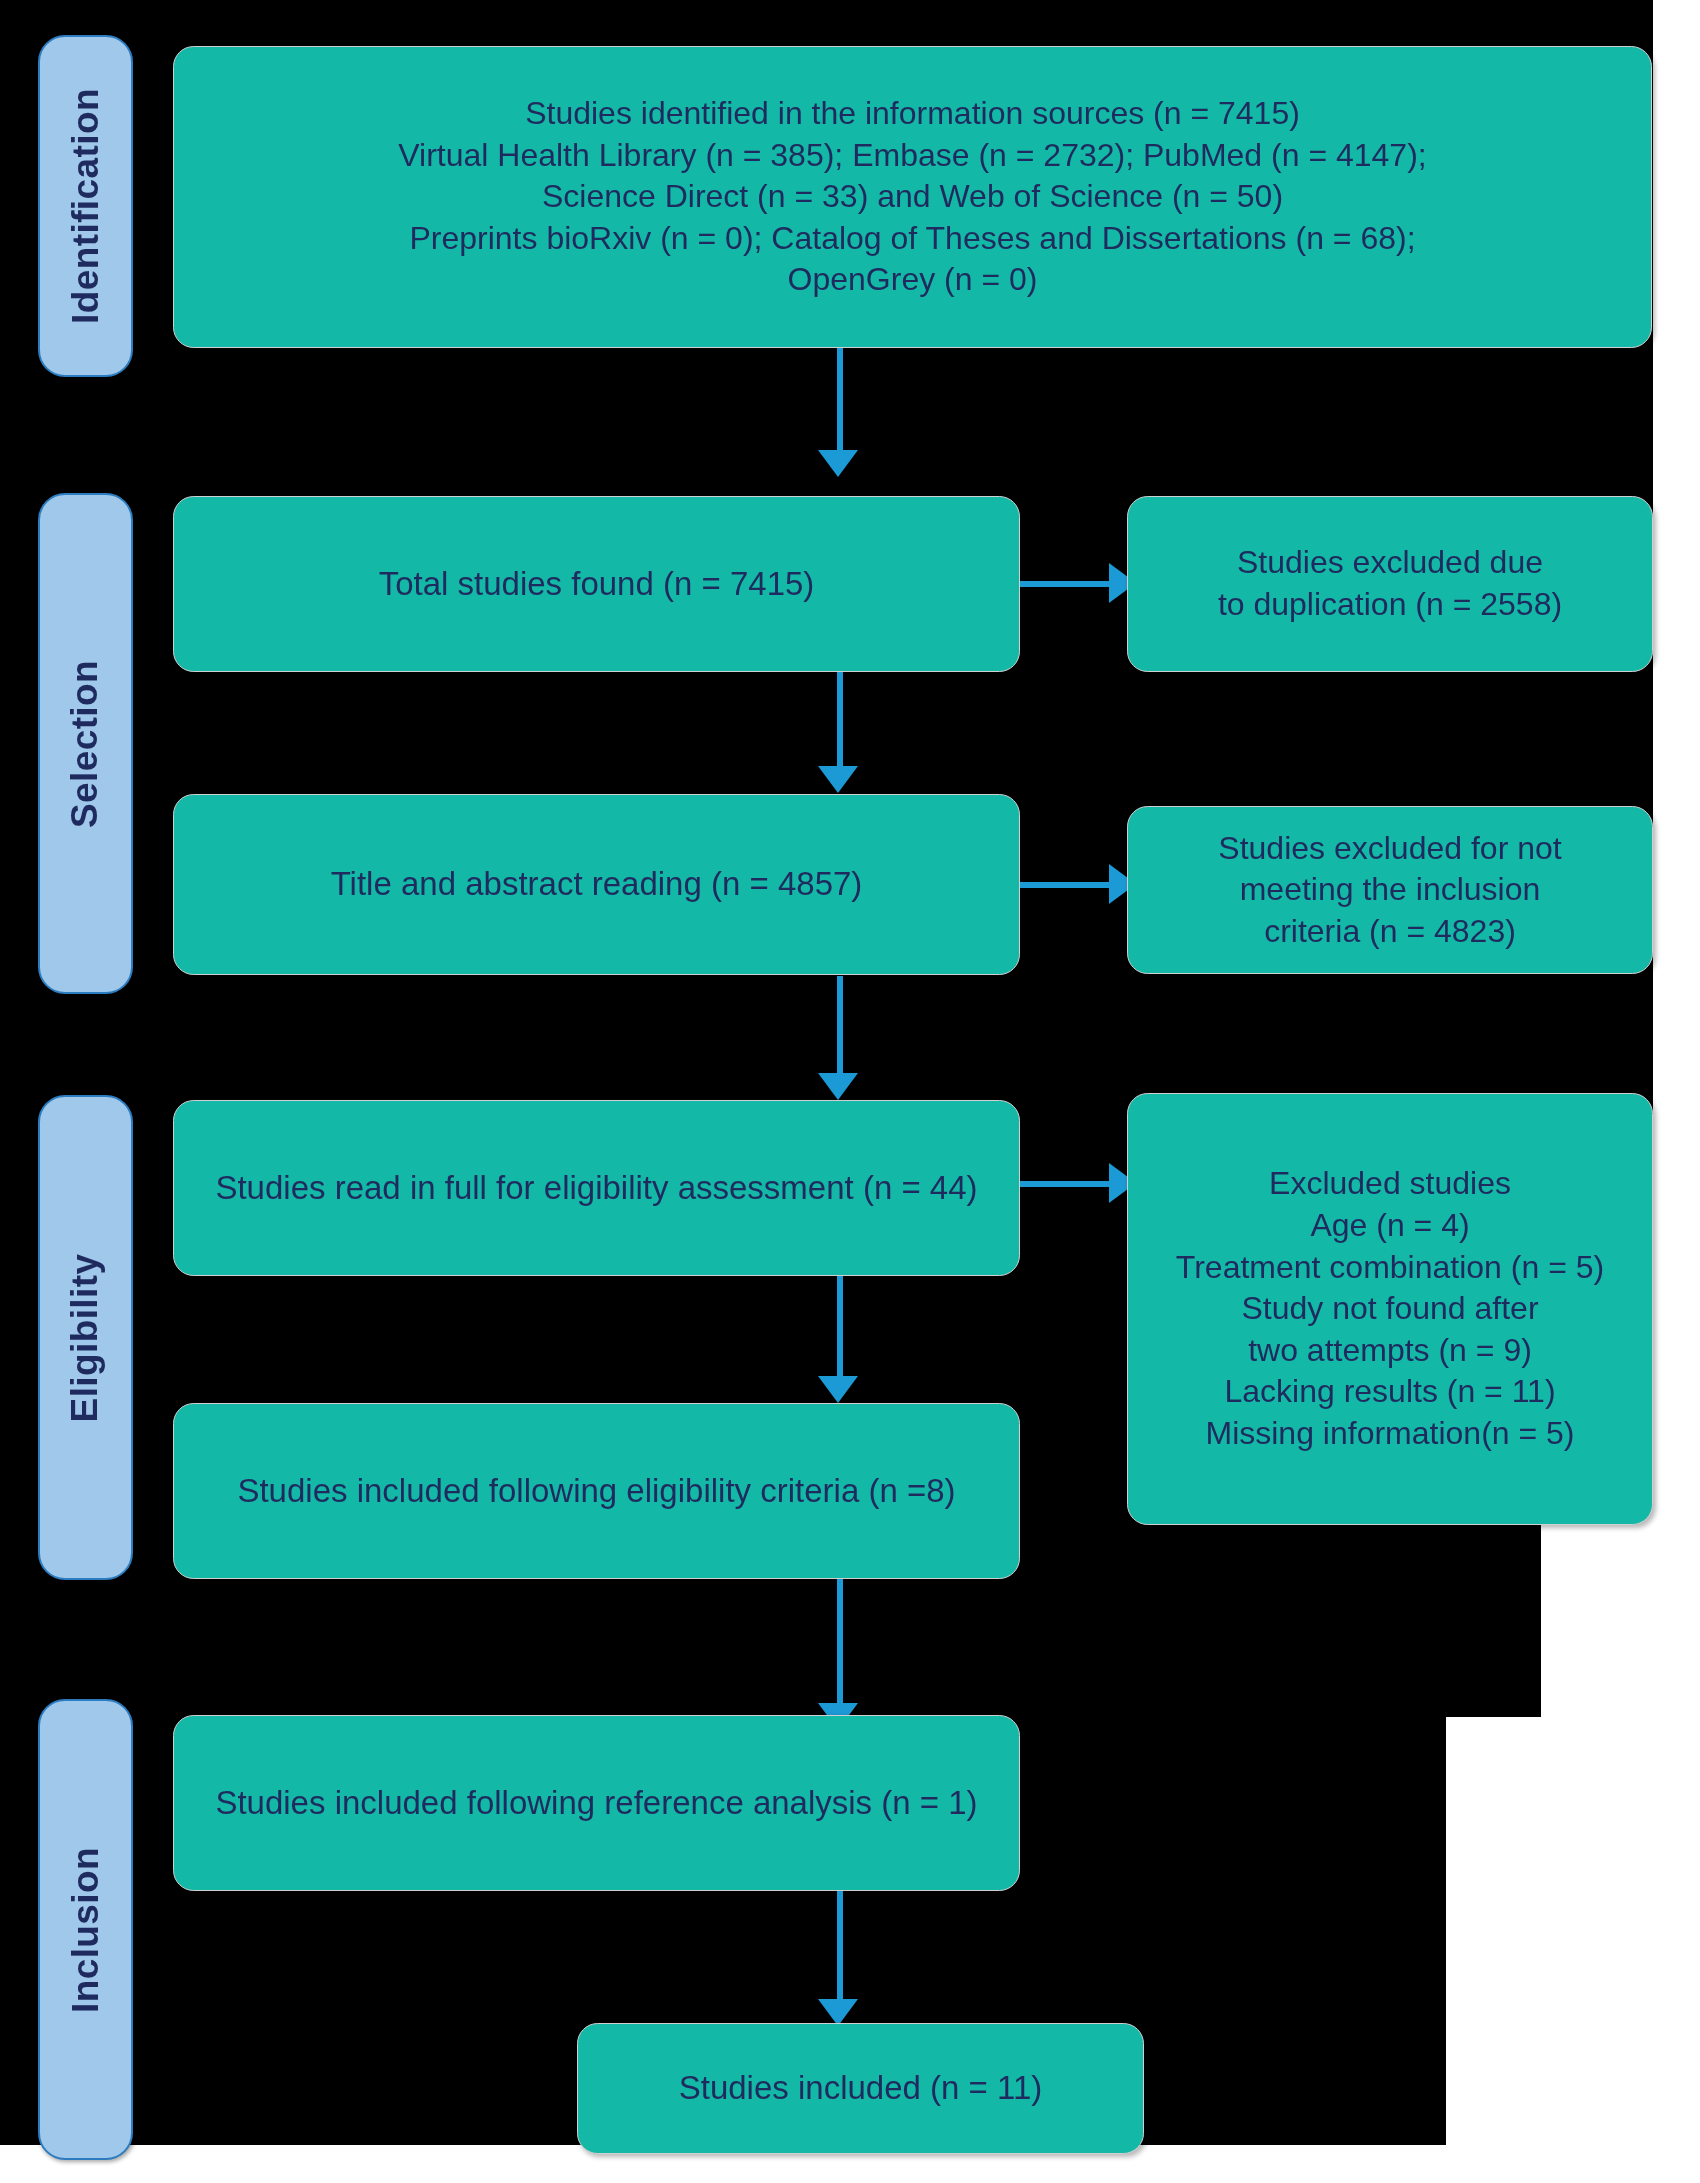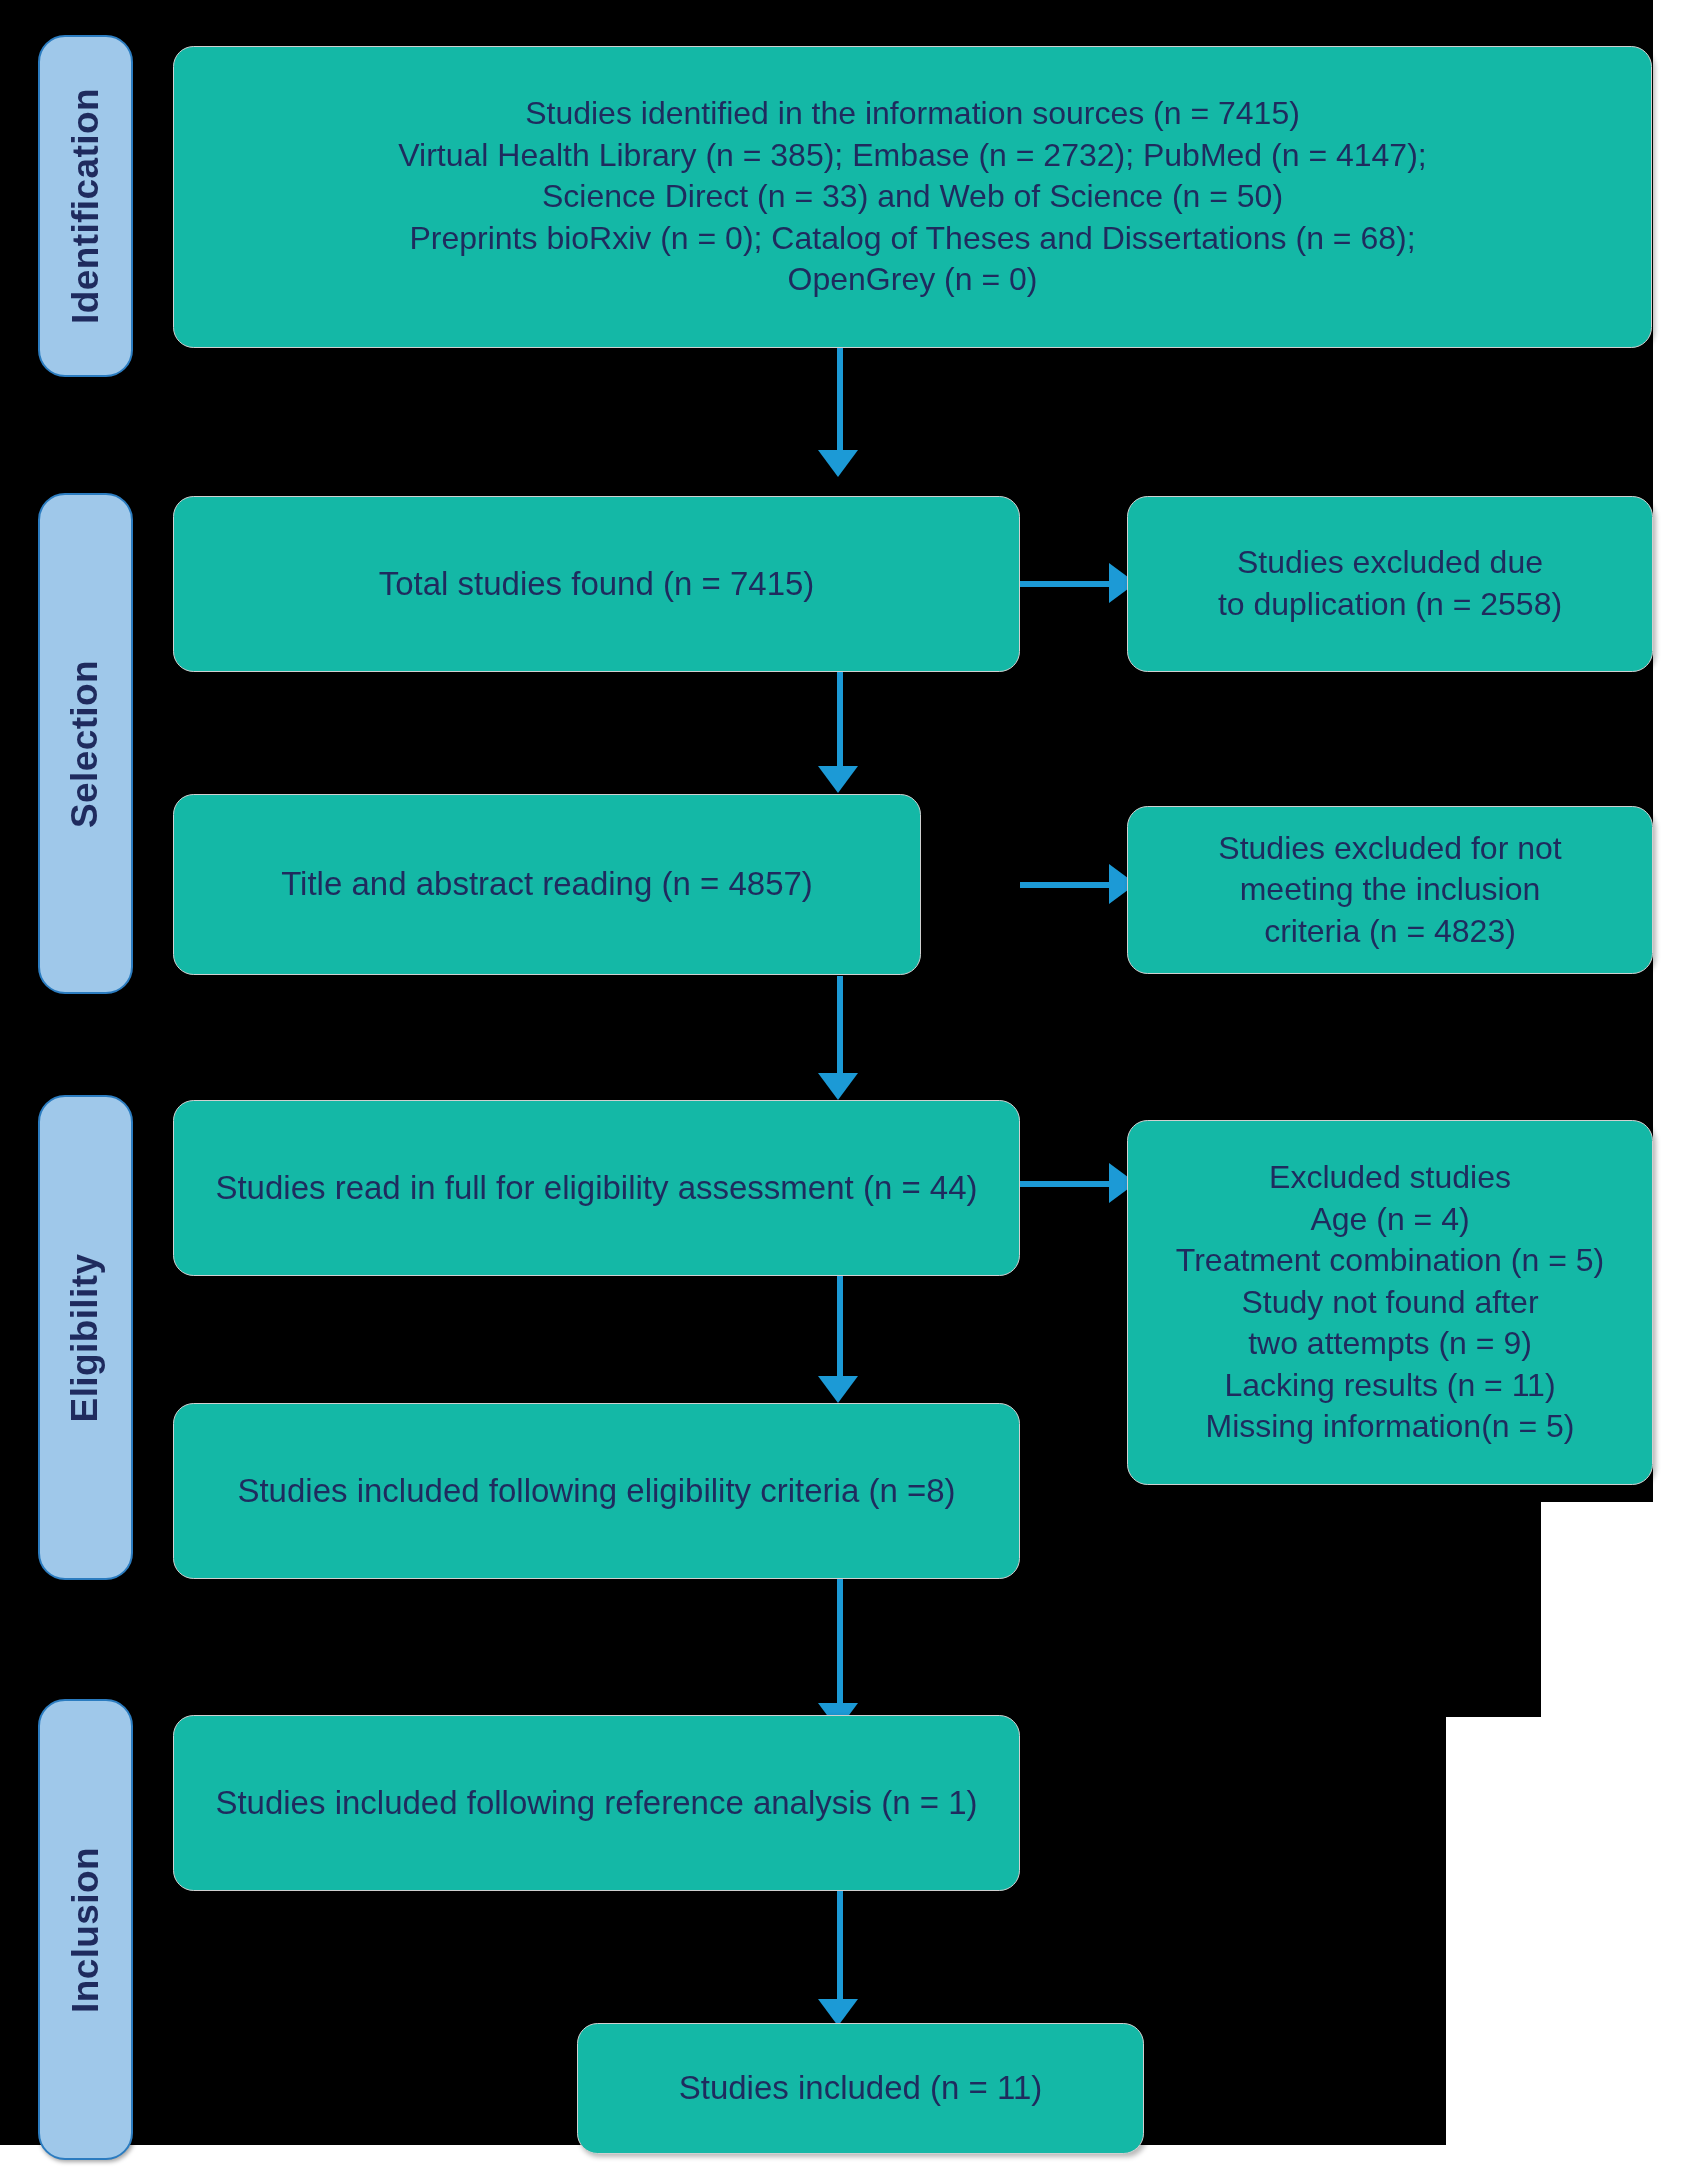--- a/index.html
+++ b/index.html
@@ -144,21 +144,21 @@
   <div class="arrow-right" style="left:1109px; top:563px;"></div>
 
   <div class="node multiline" style="left:1127px; top:496px; width:526px; height:176px;">
     <span class="node-text">Studies excluded due
 to duplication (n = 2558)</span>
   </div>
 
   <div class="conn-v" style="left:837px; top:672px; height:97px;"></div>
   <div class="arrow-down" style="left:818px; top:766px;"></div>
 
-  <div class="node" style="left:173px; top:794px; width:748px; height:181px;">
+  <div class="node" style="left:173px; top:794px; width:847px; height:181px;">
     <span class="node-text">Title and abstract reading (n = 4857)</span>
   </div>
 
   <div class="conn-h" style="left:1020px; top:882px; width:92px;"></div>
   <div class="arrow-right" style="left:1109px; top:864px;"></div>
 
   <div class="node multiline" style="left:1127px; top:806px; width:526px; height:168px;">
     <span class="node-text">Studies excluded for not
 meeting the inclusion
 criteria (n = 4823)</span>
@@ -167,21 +167,21 @@
   <div class="conn-v" style="left:837px; top:976px; height:100px;"></div>
   <div class="arrow-down" style="left:818px; top:1073px;"></div>
 
   <div class="node" style="left:173px; top:1100px; width:847px; height:176px;">
     <span class="node-text">Studies read in full for eligibility assessment (n = 44)</span>
   </div>
 
   <div class="conn-h" style="left:1020px; top:1181px; width:92px;"></div>
   <div class="arrow-right" style="left:1109px; top:1163px;"></div>
 
-  <div class="node multiline" style="left:1127px; top:1120px; width:526px; height:365px;">
+  <div class="node multiline" style="left:1127px; top:1093px; width:526px; height:432px;">
     <span class="node-text">Excluded studies
 Age (n = 4)
 Treatment combination (n = 5)
 Study not found after
 two attempts (n = 9)
 Lacking results (n = 11)
 Missing information(n = 5)</span>
   </div>
 
   <div class="conn-v" style="left:837px; top:1276px; height:103px;"></div>

